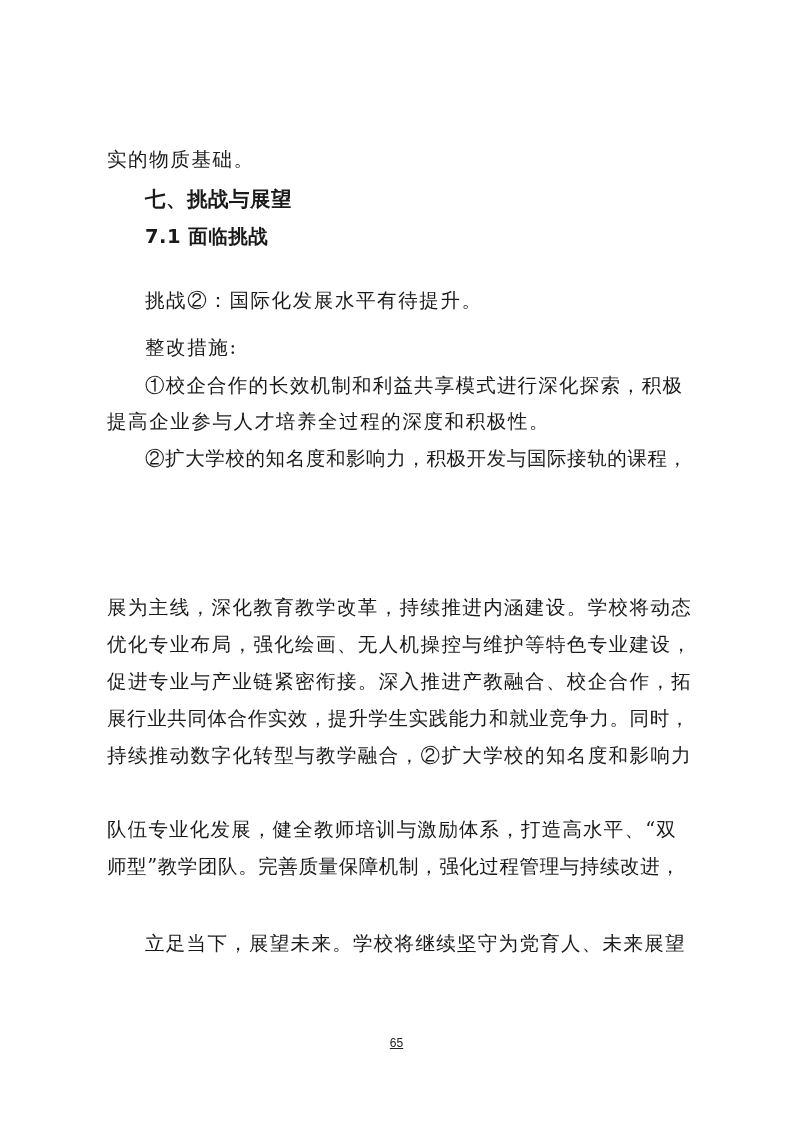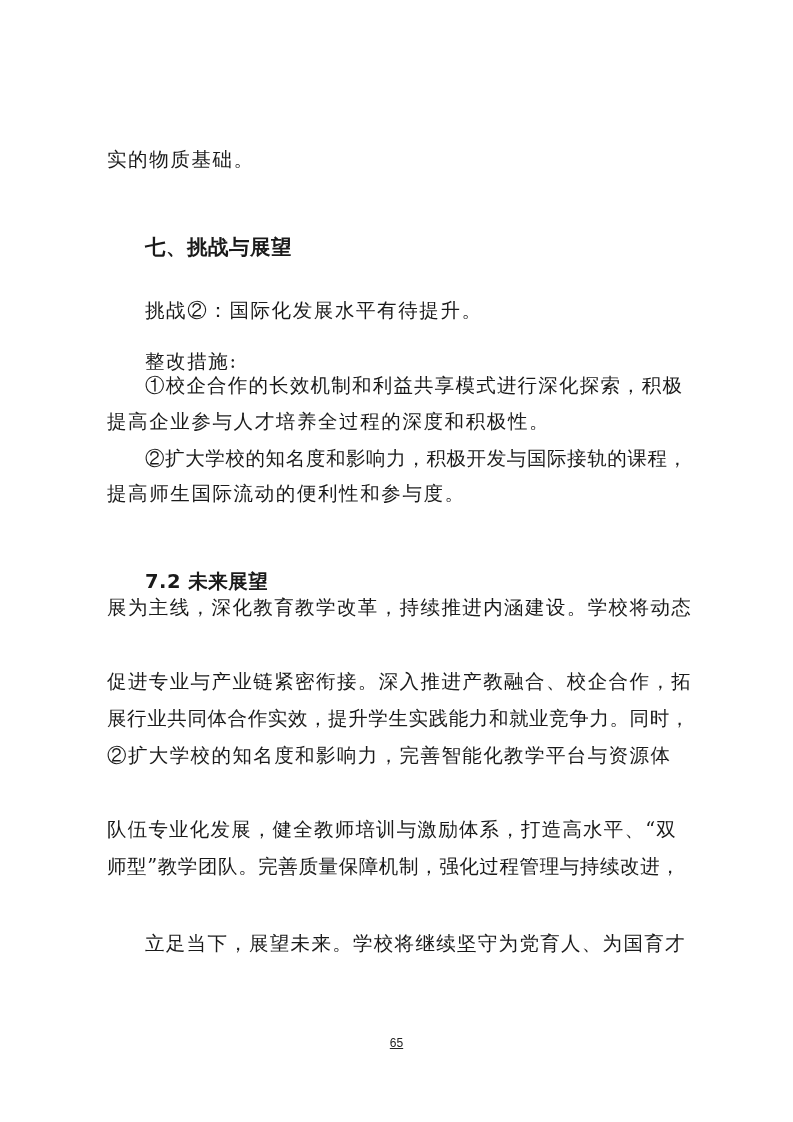--- a/index.html
+++ b/index.html
@@ -2,39 +2,39 @@
 <html><head>
 <meta charset="utf-8">
 <style>
   html, body { margin: 0; padding: 0; background: #ffffff; }
   body { width: 793px; height: 1122px; position: relative; overflow: hidden;
          font-family: "DejaVu Serif", "Liberation Serif", serif; color: #1a1a1a; }
   .page { position: absolute; left: 0; top: 0; width: 793px; height: 1122px; }
   .line { position: absolute; left: 107px; width: 600px; font-size: 19.5px; line-height: 26px;
           white-space: nowrap; letter-spacing: 1.6px; }
   .indent { left: 145px; }
-  .bold { font-weight: bold; font-family: "DejaVu Sans", "Liberation Sans", sans-serif; letter-spacing: 0.5px; margin-top: 48px; }
+  .bold { font-weight: bold; font-family: "DejaVu Sans", "Liberation Sans", sans-serif; letter-spacing: 0.5px; }
   .pagenum { position: absolute; top: 1036px; left: 0; width: 793px; text-align: center;
              font-family: "Liberation Sans", sans-serif; font-size: 12px; color: #222; text-decoration: underline; }
 </style>
 </head>
 <body>
 
 <div class="page">
   <div class="line" style="top:147px">实的物质基础。</div>
   <div class="line indent bold" style="top:186px;font-size:20.5px">七、挑战与展望</div>
-  <div class="line indent" style="top:298px">挑战②：国际化发展水平有待提升。</div>
-  <div class="line indent" style="top:349px">整改措施:</div>
+  <div class="line indent bold" style="top:224px;font-size:19.5px">7.1 面临挑战</div>
+  <div class="line indent" style="top:288px">挑战②：国际化发展水平有待提升。</div>
+  <div class="line indent" style="top:335px">整改措施:</div>
   <div class="line indent" style="top:373px;letter-spacing:1.2px">①校企合作的长效机制和利益共享模式进行深化探索，积极</div>
   <div class="line" style="top:409px">提高企业参与人才培养全过程的深度和积极性。</div>
   <div class="line indent" style="top:446px;letter-spacing:0.6px">②扩大学校的知名度和影响力，积极开发与国际接轨的课程，</div>
-  <div class="line" style="top:481px">提高师生国际流动的便利性和参与度。</div>
-  <div class="line indent bold" style="top:521px;font-size:19.5px">7.2 未来展望</div>
   <div class="line" style="top:595px;letter-spacing:1.4px">展为主线，深化教育教学改革，持续推进内涵建设。学校将动态</div>
+  <div class="line" style="top:632px;letter-spacing:1.4px">优化专业布局，强化绘画、无人机操控与维护等特色专业建设，</div>
   <div class="line" style="top:669px;letter-spacing:1.4px">促进专业与产业链紧密衔接。深入推进产教融合、校企合作，拓</div>
   <div class="line" style="top:706px;letter-spacing:0.6px">展行业共同体合作实效，提升学生实践能力和就业竞争力。同时，</div>
-  <div class="line" style="top:743px;letter-spacing:1.4px">②扩大学校的知名度和影响力，完善智能化教学平台与资源体</div>
+  <div class="line" style="top:743px;letter-spacing:1.4px">持续推动数字化转型与教学融合，②扩大学校的知名度和影响力</div>
   <div class="line" style="top:817px;letter-spacing:1.2px">队伍专业化发展，健全教师培训与激励体系，打造高水平、“双</div>
   <div class="line" style="top:854px;letter-spacing:0.6px">师型”教学团队。完善质量保障机制，强化过程管理与持续改进，</div>
-  <div class="line indent" style="top:931px;letter-spacing:1.3px">立足当下，展望未来。学校将继续坚守为党育人、为国育才</div>
+  <div class="line indent" style="top:931px;letter-spacing:1.3px">立足当下，展望未来。学校将继续坚守为党育人、未来展望</div>
 
   <div class="pagenum">65</div>
 </div>
 
 </body></html>

